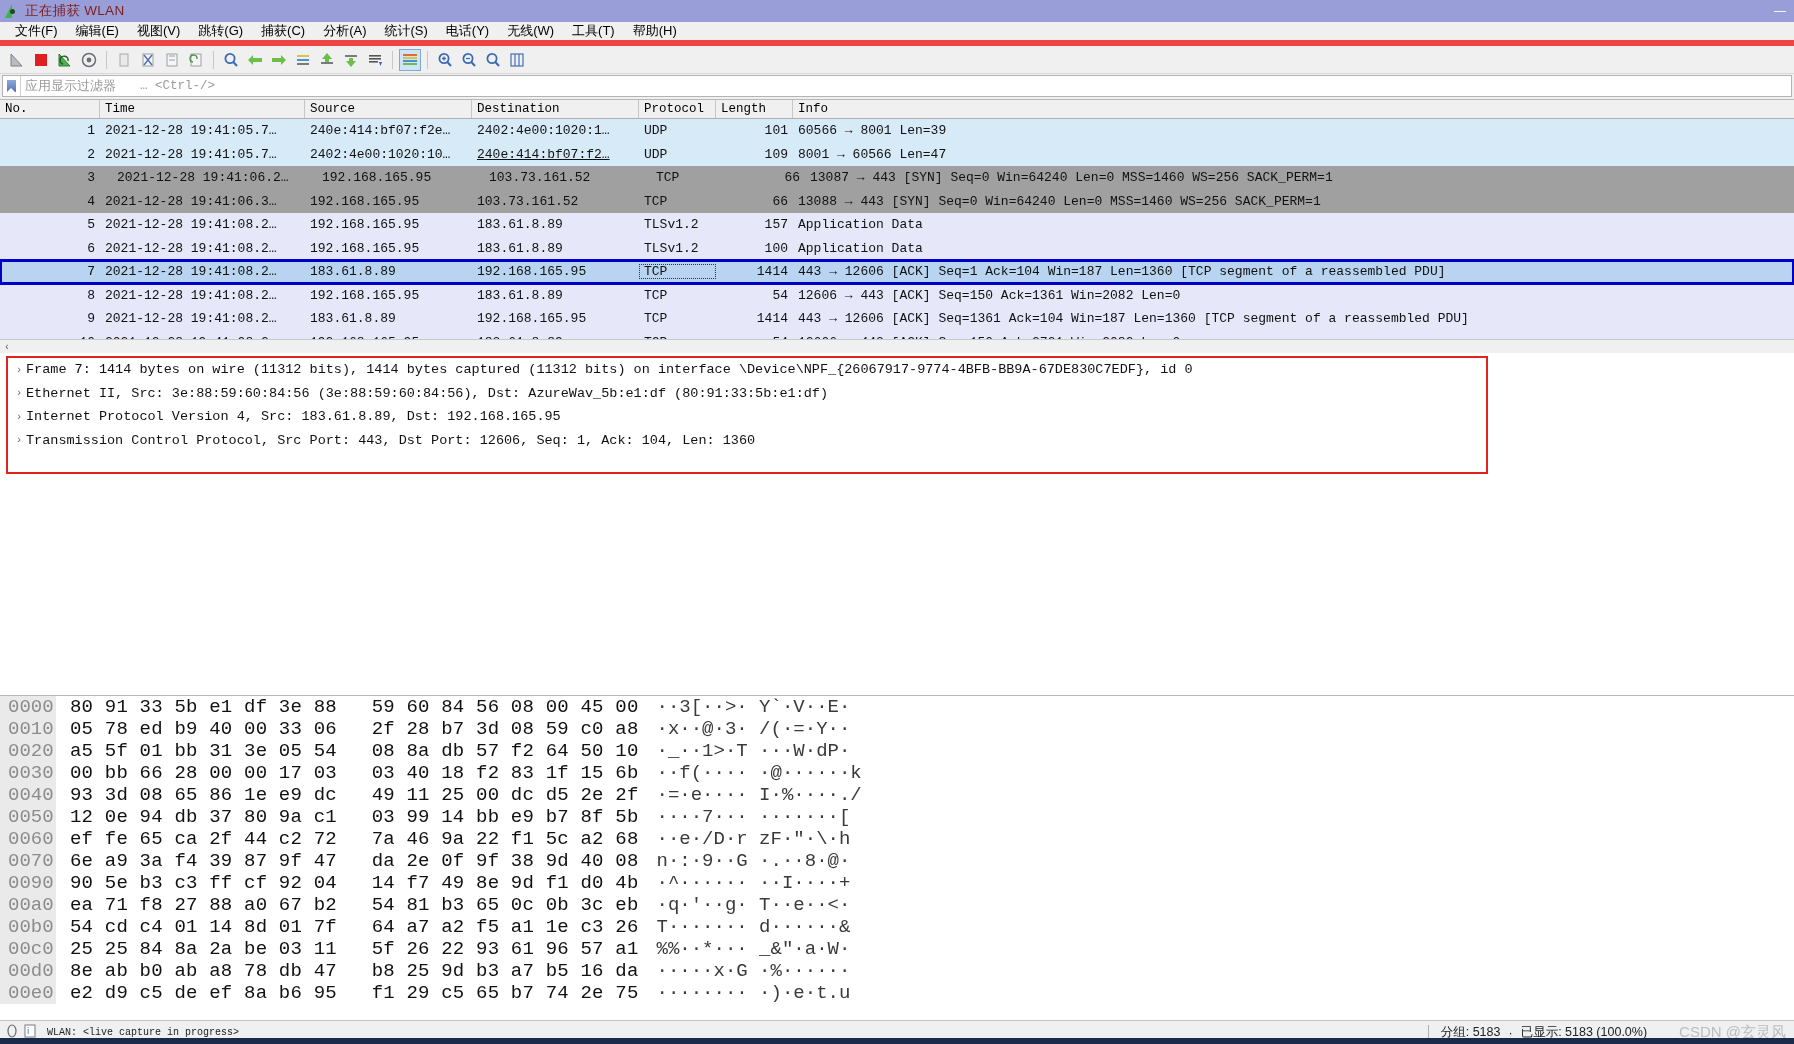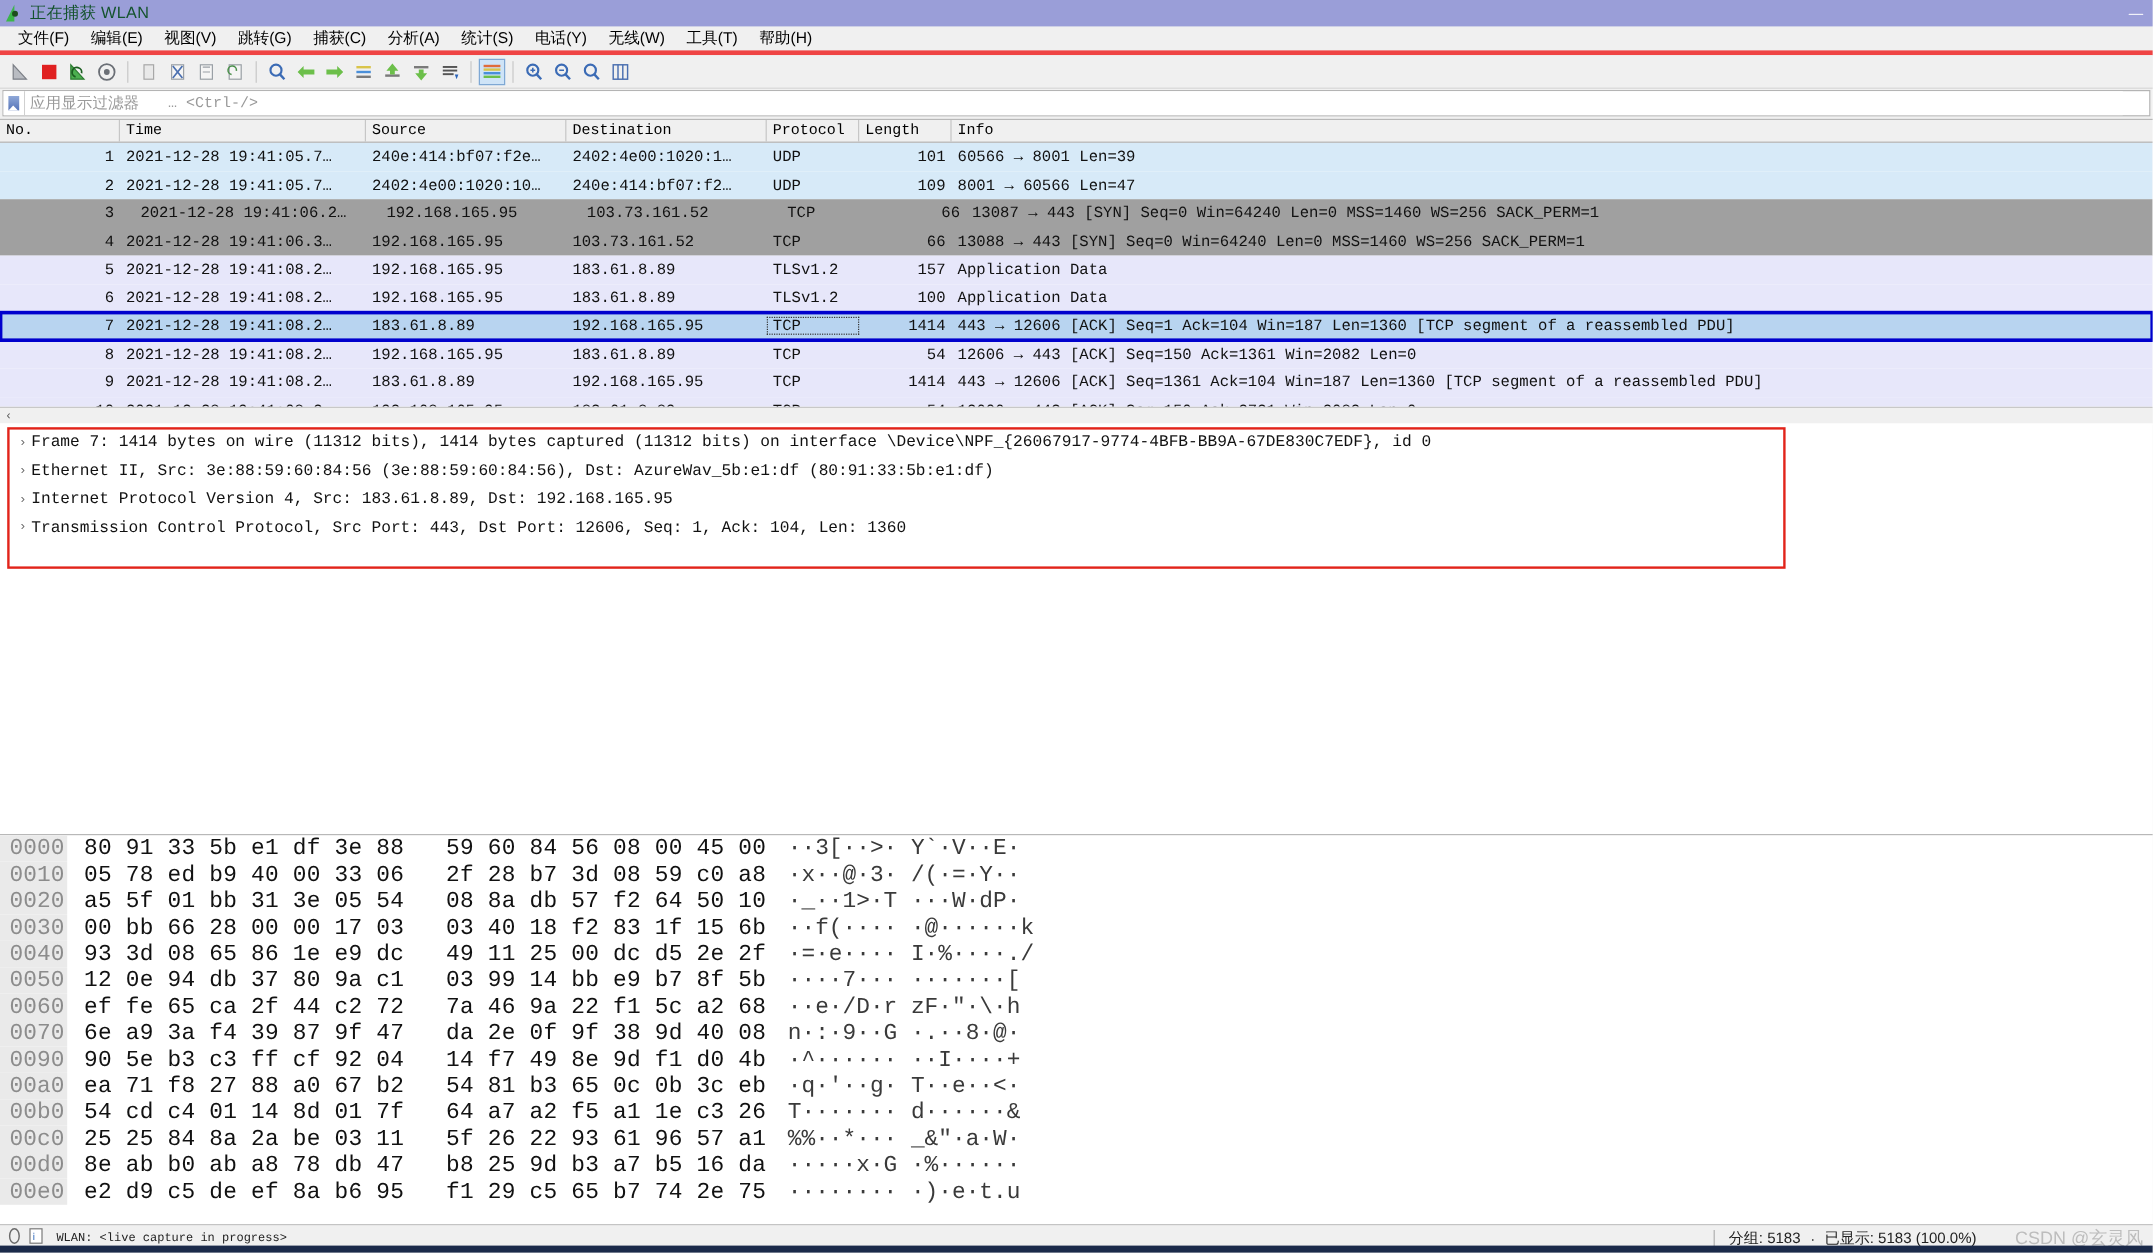--- a/index.html
+++ b/index.html
@@ -37,41 +37,41 @@
     width: 0; height: 0;
     border-left: 7px solid transparent;
     border-bottom: 14px solid #3bb54a;
   }
   .tb-icon .dot {
     position: absolute; left: 6px; top: 6px;
     width: 5px; height: 5px; border-radius: 50%;
     background: #1d4d1d;
   }
   .titlebar .tb-title {
-    font-size: 13.5px; color: #14532d;
+    font-size: 13.5px; color: #7f1d1d;
     letter-spacing: .3px;
   }
   .titlebar .win-buttons {
     position: absolute; right: 0; top: 0;
     height: 22px; display: flex;
   }
   .win-buttons .wb {
     width: 28px; height: 22px;
     display: flex; align-items: center; justify-content: center;
     color: #ffffff; font-size: 12px;
   }
 
   
   .menubar {
     height: 24px;
     background: #f0f0f0;
     display: flex; align-items: center;
     padding-left: 6px;
     flex: none;
-    border-bottom: 4px solid #ef4444;
+    border-bottom: 6px solid #ef4444;
   }
   .menubar .mi {
     font-size: 13px; color: #000;
     padding: 2px 9px;
     white-space: nowrap;
   }
 
   
   .toolbar {
     height: 28px;
@@ -473,21 +473,21 @@
           <div class="c " style="width: 167px; flex: 0 0 167px;">240e:414:bf07:f2e…</div>
           <div class="c " style="width: 167px; flex: 0 0 167px;">2402:4e00:1020:1…</div>
           <div class="c " style="width: 77px; flex: 0 0 77px;">UDP</div>
           <div class="c len" style="width: 77px; flex: 0 0 77px;">101</div>
           <div class="c " style="flex: 1 1 0%;">60566 → 8001 Len=39</div>
         </div>
         <div class="prow" style="background: rgb(215, 234, 248);">
           <div class="c num" style="width: 100px; flex: 0 0 100px;">2</div>
           <div class="c " style="width: 205px; flex: 0 0 205px;">2021-12-28 19:41:05.7…</div>
           <div class="c " style="width: 167px; flex: 0 0 167px;">2402:4e00:1020:10…</div>
-          <div class="c " style="width: 167px; flex: 0 0 167px;">240e:414:bf07:f2…</div>
+          <div class="c " style="width: 167px; flex: 0 0 167px; text-decoration: underline;">240e:414:bf07:f2…</div>
           <div class="c " style="width: 77px; flex: 0 0 77px;">UDP</div>
           <div class="c len" style="width: 77px; flex: 0 0 77px;">109</div>
           <div class="c " style="flex: 1 1 0%;">8001 → 60566 Len=47</div>
         </div>
         <div class="prow" style="background: rgb(160, 160, 160);">
           <div class="c num" style="width: 100px; flex: 0 0 100px;">3</div>
           <div class="c " style="width: 205px; flex: 0 0 205px; margin-left: 12px;">2021-12-28 19:41:06.2…</div>
           <div class="c " style="width: 167px; flex: 0 0 167px;">192.168.165.95</div>
           <div class="c " style="width: 167px; flex: 0 0 167px;">103.73.161.52</div>
           <div class="c " style="width: 77px; flex: 0 0 77px;">TCP</div>

